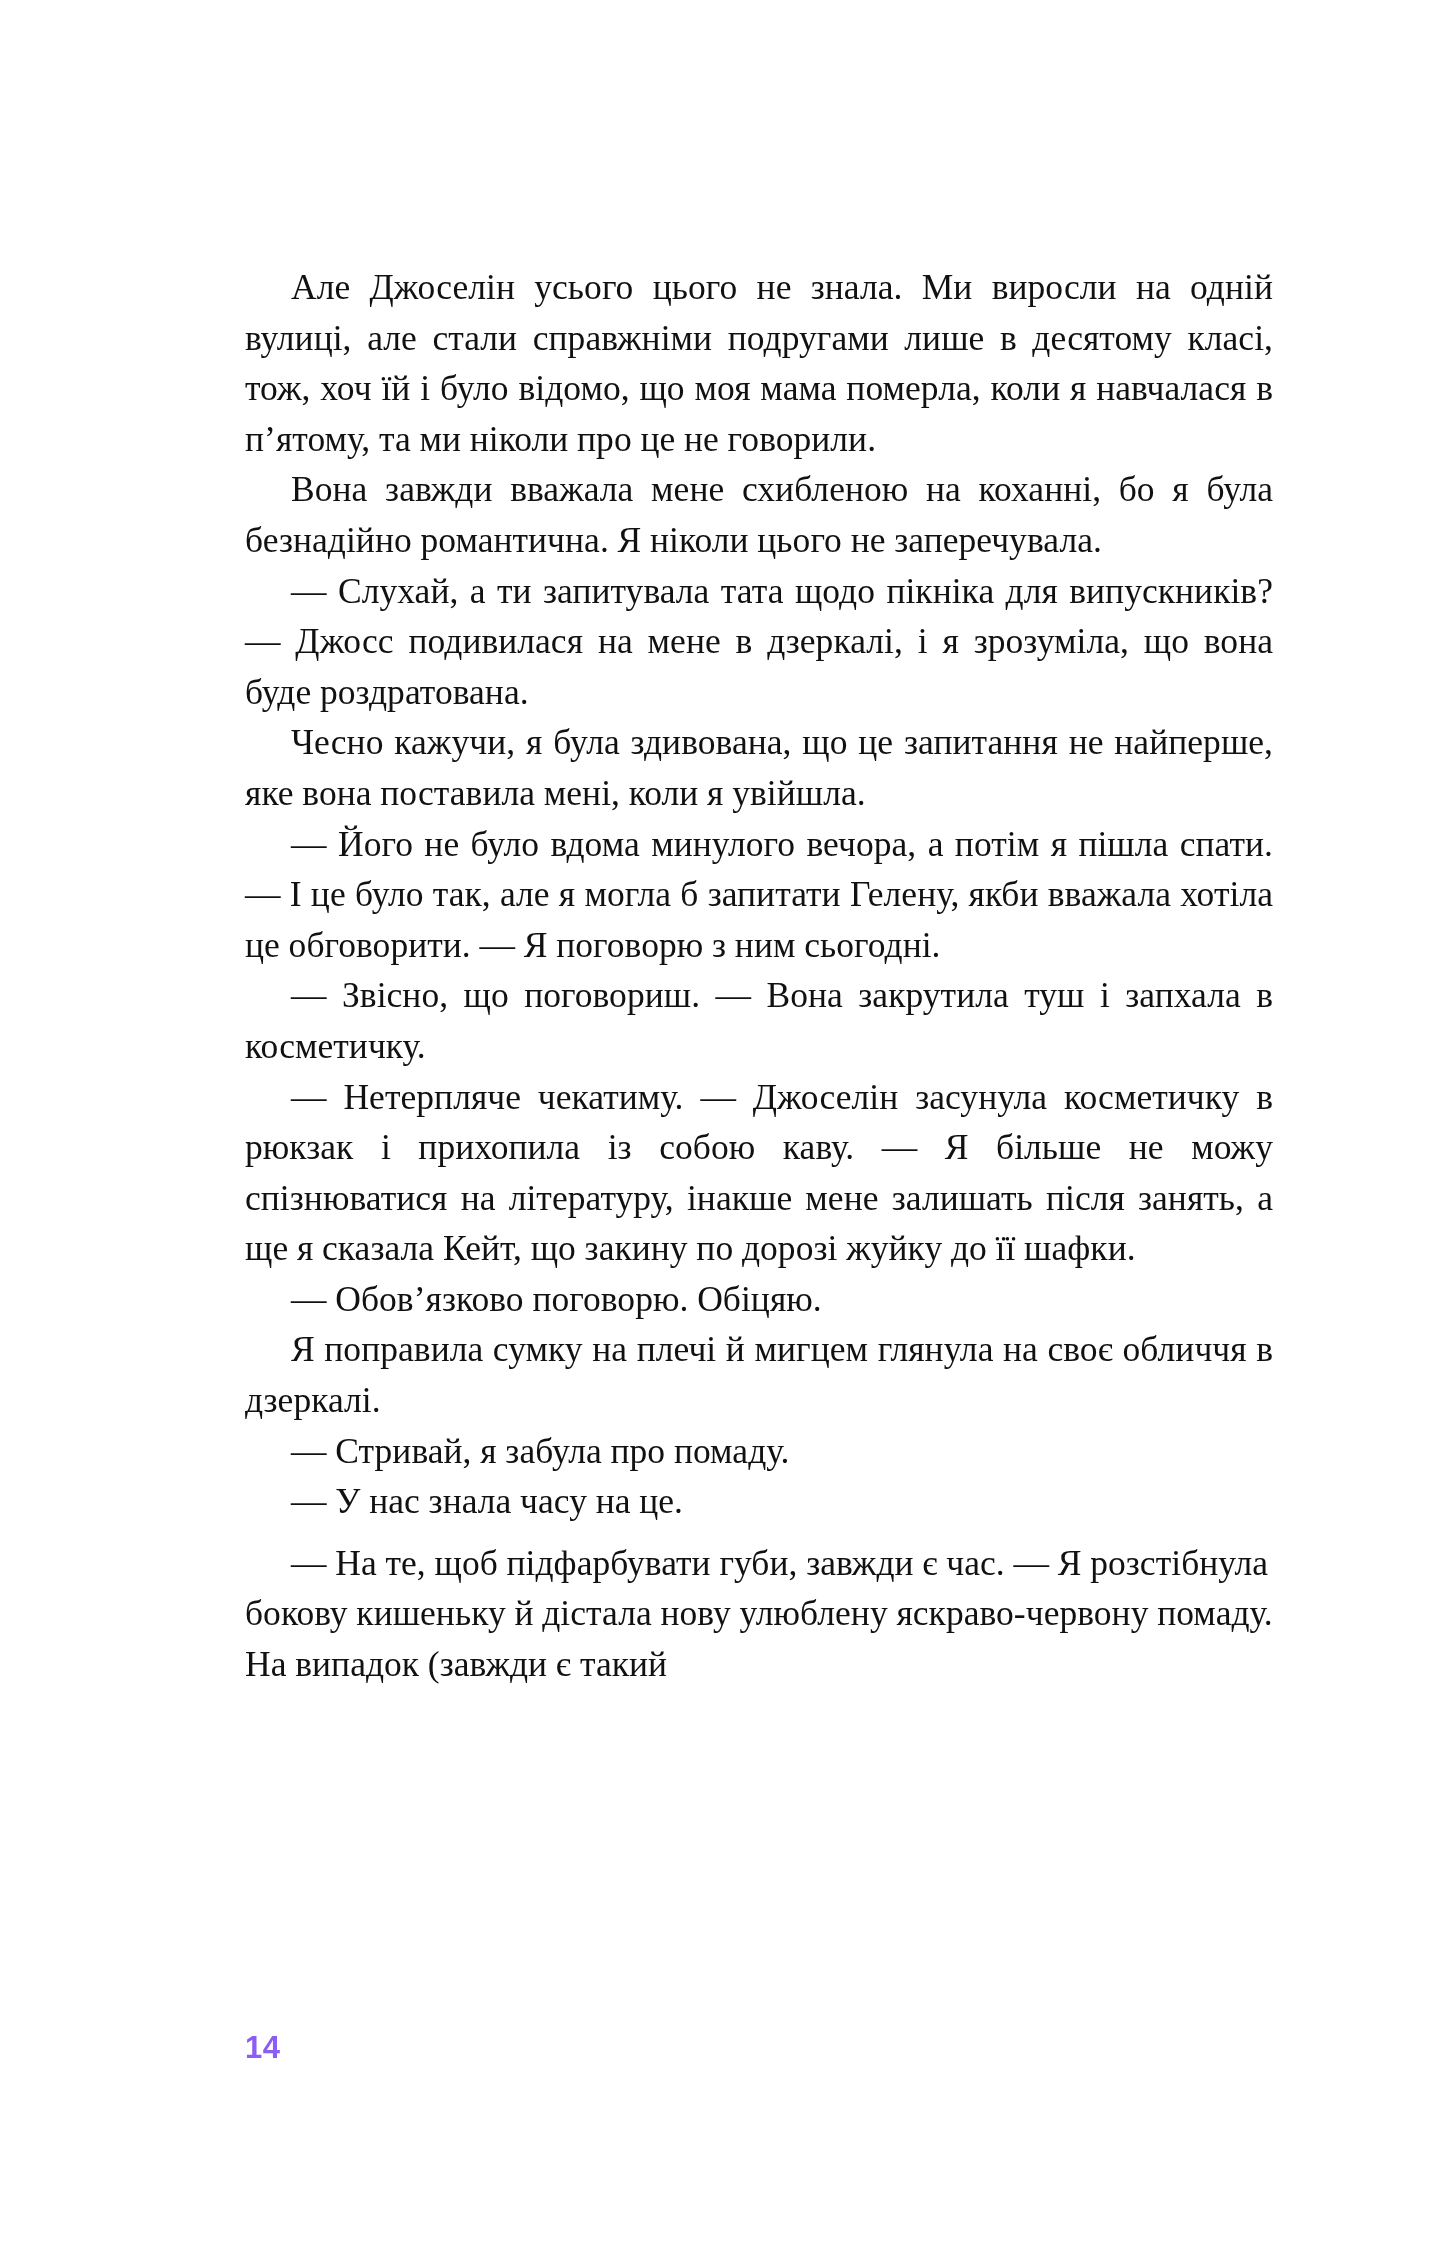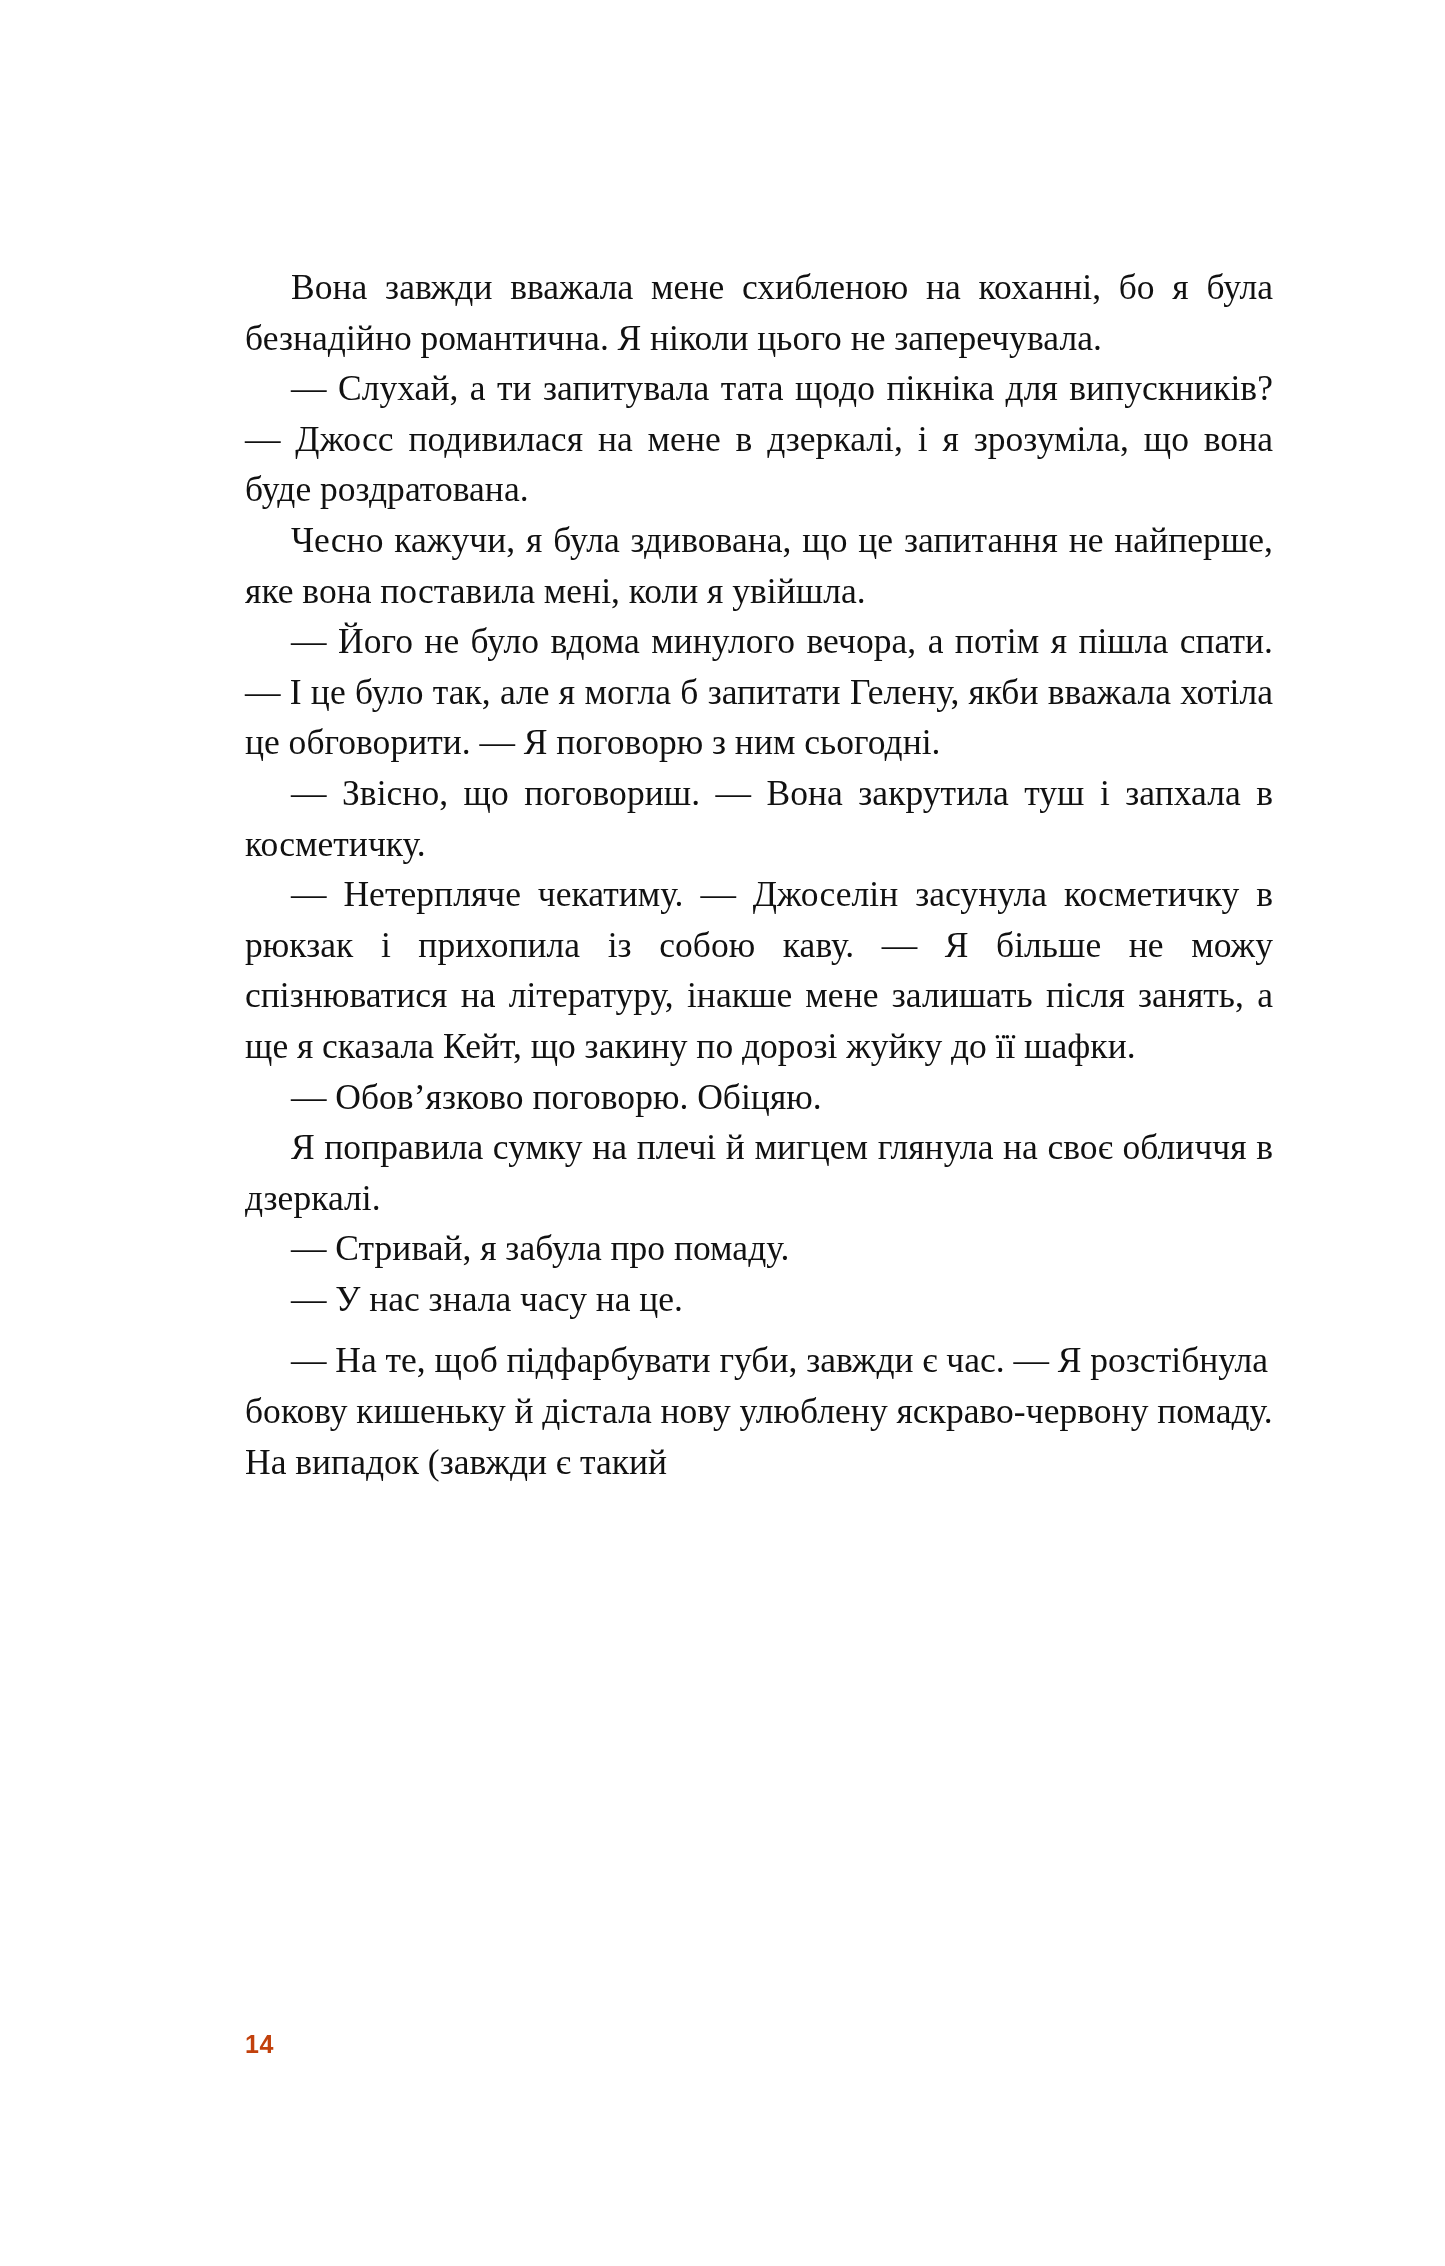--- a/index.html
+++ b/index.html
@@ -37,32 +37,33 @@
   }
   .para:last-child {
     text-align: left;
     margin-top: 11px;
   }
   .folio {
     position: absolute;
     left: 245px;
     top: 2030px;
     font-family: "Liberation Sans", "DejaVu Sans", sans-serif;
-    font-size: 25px;
+    font-size: 31px;
     font-weight: bold;
-    color: #c2410c;
+    color: #8b5cf6;
     letter-spacing: 0.5px;
   }
 </style>
 </head>
 <body>
 
 <div class="page">
 
   <div class="text-block">
+    <p class="para">Але Джоселін усього цього не знала. Ми виросли на одній вулиці, але стали справжніми подругами лише в десятому класі, тож, хоч їй і було відомо, що моя мама померла, коли я навчалася в п’ятому, та ми ніколи про це не говорили.</p>
     <p class="para">Вона завжди вважала мене схибленою на коханні, бо я була безнадійно романтична. Я ніколи цього не заперечувала.</p>
     <p class="para">— Слухай, а ти запитувала тата щодо пікніка для випускників? — Джосс подивилася на мене в дзеркалі, і я зрозуміла, що вона буде роздратована.</p>
     <p class="para">Чесно кажучи, я була здивована, що це запитання не найперше, яке вона поставила мені, коли я увійшла.</p>
     <p class="para">— Його не було вдома минулого вечора, а потім я пішла спати. — І це було так, але я могла б запитати Гелену, якби вважала хотіла це обговорити. — Я поговорю з ним сьогодні.</p>
     <p class="para">— Звісно, що поговориш. — Вона закрутила туш і запхала в косметичку.</p>
     <p class="para">— Нетерпляче чекатиму. — Джоселін засунула косметичку в рюкзак і прихопила із собою каву. — Я більше не можу спізнюватися на літературу, інакше мене залишать після занять, а ще я сказала Кейт, що закину по дорозі жуйку до її шафки.</p>
     <p class="para">— Обов’язково поговорю. Обіцяю.</p>
     <p class="para">Я поправила сумку на плечі й мигцем глянула на своє обличчя в дзеркалі.</p>
     <p class="para">— Стривай, я забула про помаду.</p>
     <p class="para">— У нас знала часу на це.</p>

